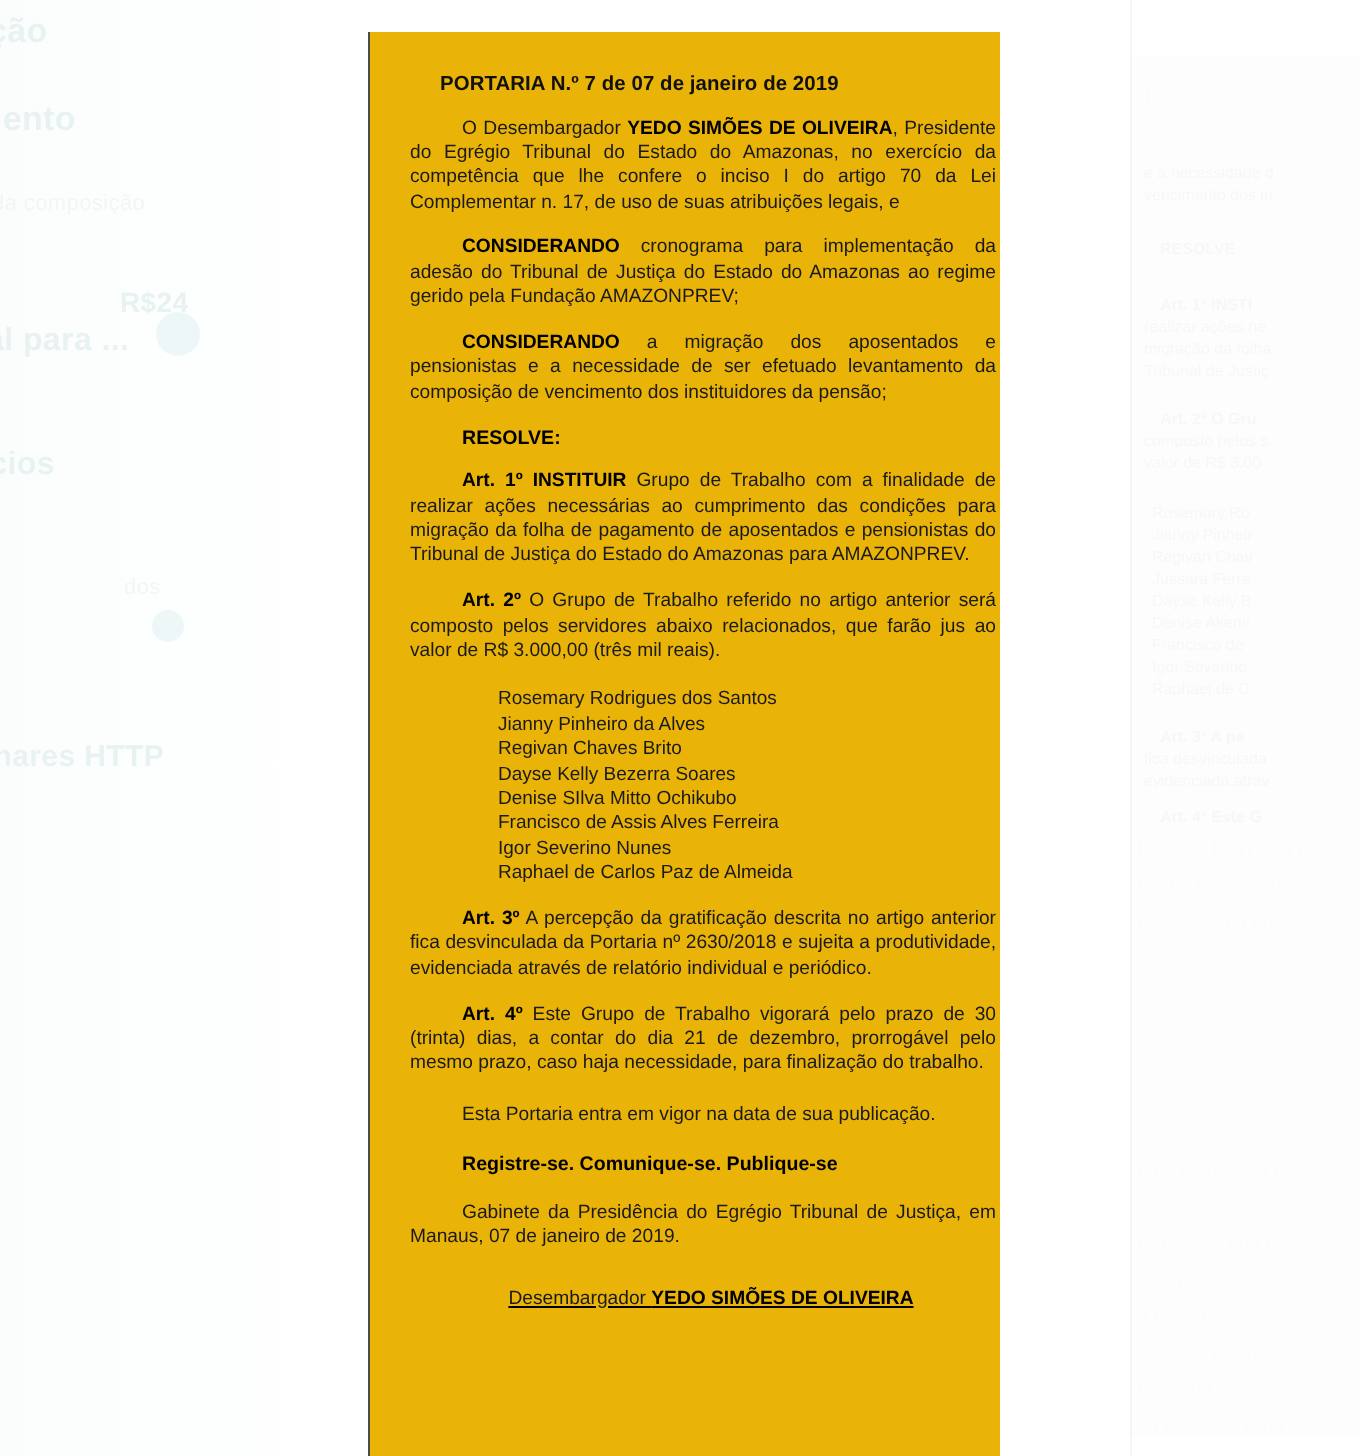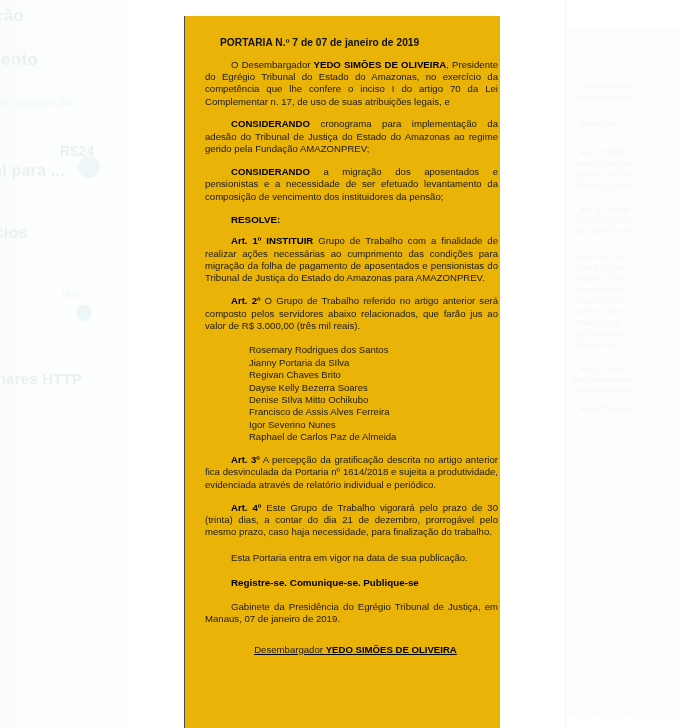--- a/index.html
+++ b/index.html
@@ -253,30 +253,30 @@
     <p class="para"><b>CONSIDERANDO</b><span> a migração dos aposentados e pensionistas e a necessidade de ser efetuado levantamento da composição de vencimento dos instituidores da pensão;</span></p>
 
     <div class="resolve">RESOLVE:</div>
 
     <p class="para"><b>Art. 1º INSTITUIR</b><span> Grupo de Trabalho com a finalidade de realizar ações necessárias ao cumprimento das condições para migração da folha de pagamento de aposentados e pensionistas do Tribunal de Justiça do Estado do Amazonas para AMAZONPREV.</span></p>
 
     <p class="para"><b>Art. 2º</b><span> O Grupo de Trabalho referido no artigo anterior será composto pelos servidores abaixo relacionados, que farão jus ao valor de R$ 3.000,00 (três mil reais).</span></p>
 
     <ul class="names">
       <li>Rosemary Rodrigues dos Santos</li>
-      <li>Jianny Portaria da SIlva</li>
+      <li>Jianny Pinheiro da Alves</li>
       <li>Regivan Chaves Brito</li>
       <li>Dayse Kelly Bezerra Soares</li>
       <li>Denise SIlva Mitto Ochikubo</li>
       <li>Francisco de Assis Alves Ferreira</li>
       <li>Igor Severino Nunes</li>
       <li>Raphael de Carlos Paz de Almeida</li>
     </ul>
 
-    <p class="para"><b>Art. 3º</b><span> A percepção da gratificação descrita no artigo anterior fica desvinculada da Portaria nº 1614/2018 e sujeita a produtividade, evidenciada através de relatório individual e periódico.</span></p>
+    <p class="para"><b>Art. 3º</b><span> A percepção da gratificação descrita no artigo anterior fica desvinculada da Portaria nº 2630/2018 e sujeita a produtividade, evidenciada através de relatório individual e periódico.</span></p>
 
     <p class="para"><b>Art. 4º</b><span> Este Grupo de Trabalho vigorará pelo prazo de 30 (trinta) dias, a contar do dia 21 de dezembro, prorrogável pelo mesmo prazo, caso haja necessidade, para finalização do trabalho.</span></p>
 
     <div class="closing">Esta Portaria entra em vigor na data de sua publicação.</div>
 
     <div class="registre">Registre-se. Comunique-se. Publique-se</div>
 
     <div class="gabinete">Gabinete da Presidência do Egrégio Tribunal de Justiça, em Manaus, 07 de janeiro de 2019.</div>
 
     <div class="signature">

